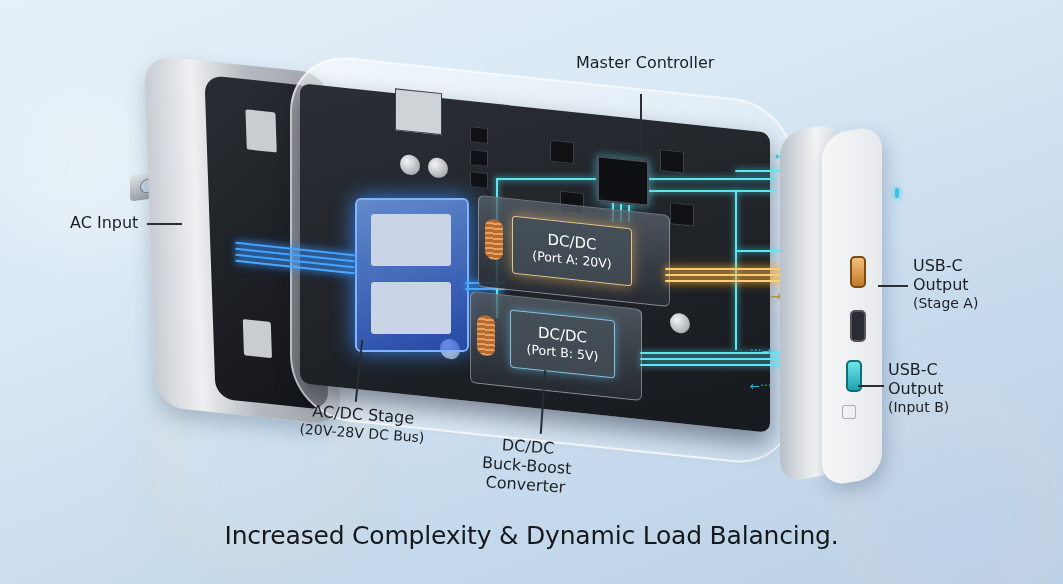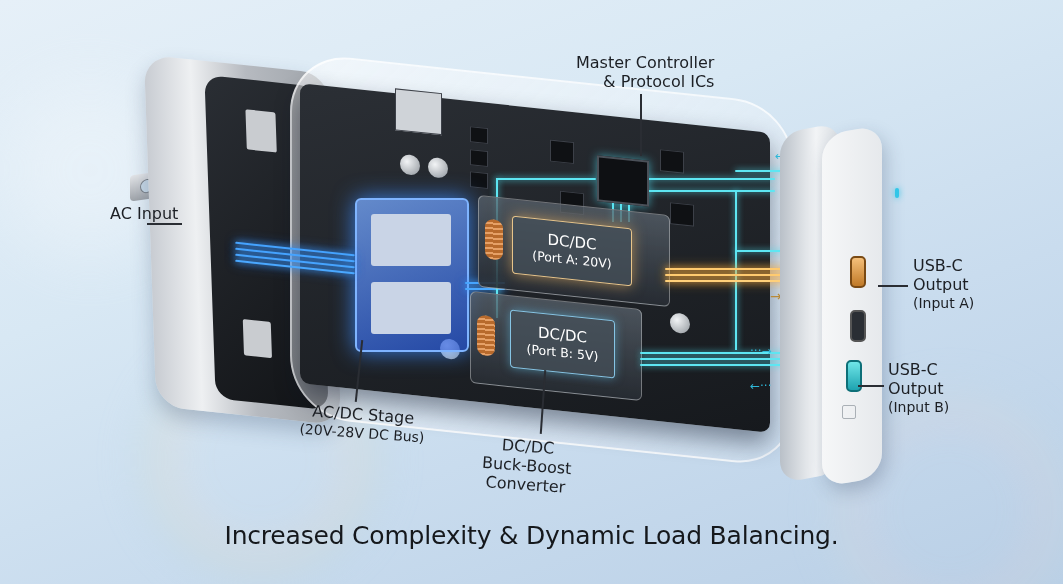--- a/index.html
+++ b/index.html
@@ -164,46 +164,45 @@
 <div class="arrow" style="left:750px;top:380px;color:#2fb8d8;">←···</div>
 
 <div class="shell-right"></div>
 <div class="face-right"></div>
 <div class="led"></div>
 <div class="usb usb-a"></div>
 <div class="usb usb-mid"></div>
 <div class="usb usb-b"></div>
 <div class="sym"></div>
 
-<div class="label" style="left:70px;top:204px;margin-left:40px;">AC Input</div>
+<div class="label" style="left:70px;top:213px;">AC Input</div>
 <div class="leader" style="left:147px;top:223px;width:35px;height:1.5px;"></div>
 
-<div class="label" style="left:576px;top:53px;text-align:right;">
+<div class="label" style="left:576px;top:53px;text-align:left;">
   <div>Master Controller</div>
-  <div style="padding-left:8px;">&amp; Protocol ICs</div>
 </div>
 <div class="leader" style="left:640px;top:94px;width:1.5px;height:62px;"></div>
 
 <div class="label" style="left:300px;top:405px;transform:rotate(4deg);text-align:center;">
   <div>AC/DC Stage</div>
   <div class="sm">(20V-28V DC Bus)</div>
 </div>
 <div class="leader" style="left:358px;top:340px;width:1.5px;height:62px;transform:rotate(6deg);"></div>
 
 <div class="label" style="left:482px;top:437px;transform:rotate(4deg);text-align:center;line-height:19px;">
   <div>DC/DC</div>
   <div>Buck-Boost</div>
   <div>Converter</div>
 </div>
 <div class="leader" style="left:542px;top:370px;width:1.5px;height:64px;transform:rotate(4deg);"></div>
 
 <div class="label" style="left:913px;top:256px;">
   <div>USB-C</div>
   <div>Output</div>
-  <div class="sm">(Input A)</div>
+  <div class="sm">(Stage A)</div>
 </div>
 <div class="leader" style="left:878px;top:285px;width:30px;height:1.5px;"></div>
 
 <div class="label" style="left:888px;top:360px;">
   <div>USB-C</div>
   <div>Output</div>
   <div class="sm">(Input B)</div>
 </div>
 <div class="leader" style="left:858px;top:385px;width:26px;height:1.5px;"></div>
 

